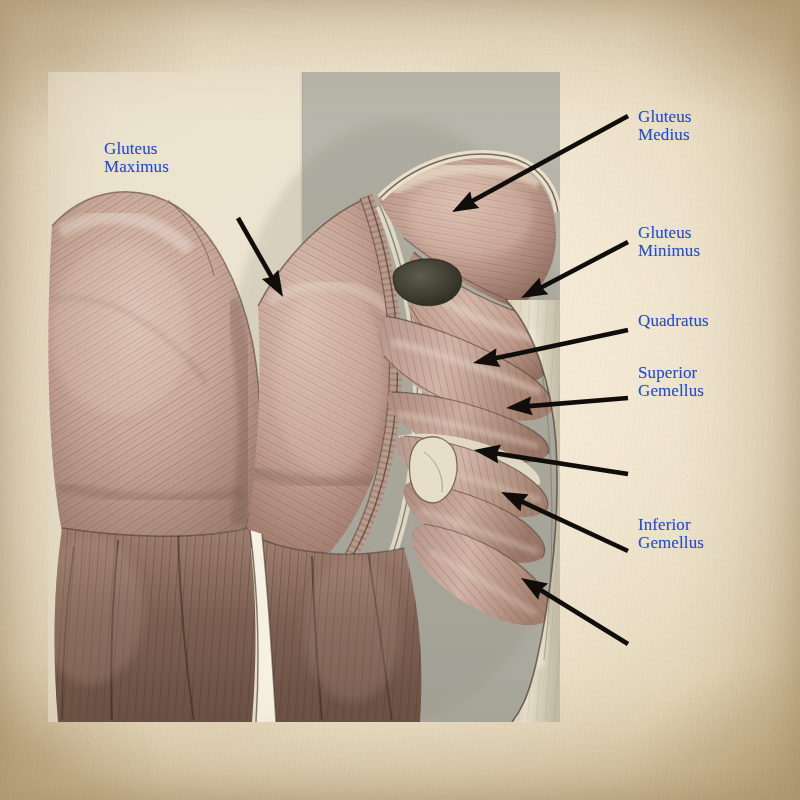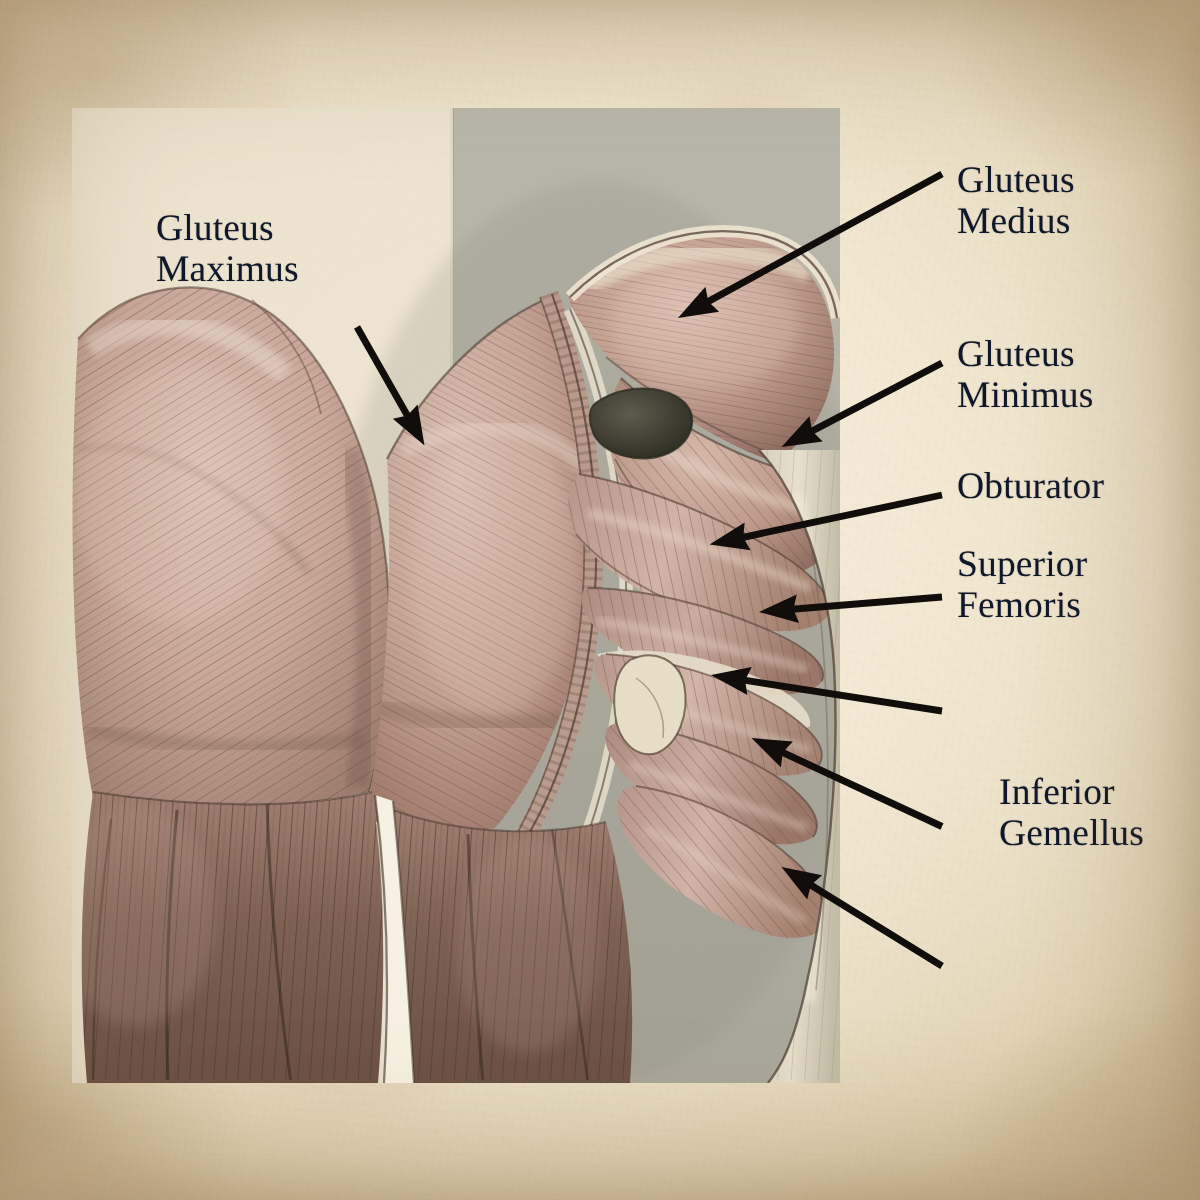--- a/index.html
+++ b/index.html
@@ -28,30 +28,30 @@
       repeating-linear-gradient(97deg, rgba(120,96,64,.05) 0 1px, rgba(0,0,0,0) 1px 5px),
       repeating-linear-gradient(5deg, rgba(120,96,64,.045) 0 1px, rgba(0,0,0,0) 1px 7px),
       repeating-linear-gradient(51deg, rgba(120,96,64,.035) 0 1px, rgba(0,0,0,0) 1px 11px);
   }
   .paper-vignette{position:absolute;inset:0;pointer-events:none;
     box-shadow: inset 0 0 90px 26px rgba(130,100,64,.30), inset 0 0 26px 6px rgba(120,92,58,.18);
   }
   
   #art{position:absolute;left:0;top:0;width:800px;height:800px;}
   
-  .label{position:absolute;color:#0f172a;font-size:25px;line-height:1.06;
+  .label{position:absolute;color:#1d4ed8;font-size:17px;line-height:1.06;
     letter-spacing:.1px;white-space:pre;text-shadow:0 0 1px rgba(40,28,16,.22);}
   .label.r{left:638px;}
   #lbl-gmax{left:104px;top:140px;}
   #lbl-gmed{top:108px;}
   #lbl-gmin{top:224px;}
   #lbl-piri{top:312px;}
   #lbl-supgem{top:364px;}
   #lbl-obtint{top:440px;}
-  #lbl-infgem{top:516px;margin-left:28px;}
+  #lbl-infgem{top:516px;}
   #lbl-quad{top:626px;}
 </style>
 </head>
 <body>
 
 <div id="page">
 
   <div class="paper-base"></div>
   <div class="paper-stain"></div>
   <div class="paper-fibers"></div>
@@ -390,20 +390,20 @@
         <path d="M521,578 L548.1162576098488,583.5640428859165 L540.5755676086353,590.0746491791582 L538.1415474183702,599.7351639539195 Z" fill="#100d0a"></path>
       </g>
   </svg>
 
   <div class="label" id="lbl-gmax" style="left: 104px; top: 140px;">Gluteus
 Maximus</div>
   <div class="label r" id="lbl-gmed" style="left: 638px; top: 108px;">Gluteus
 Medius</div>
   <div class="label r" id="lbl-gmin" style="left: 638px; top: 224px;">Gluteus
 Minimus</div>
-  <div class="label r" id="lbl-piri" style="left: 638px; top: 312px;">Obturator</div>
+  <div class="label r" id="lbl-piri" style="left: 638px; top: 312px;">Quadratus</div>
   <div class="label r" id="lbl-supgem" style="left: 638px; top: 364px;">Superior
-Femoris</div>
+Gemellus</div>
   <div class="label r" id="lbl-infgem" style="left: 638px; top: 516px;">Inferior
 Gemellus</div>
 
   <div class="paper-vignette"></div>
 </div>
 
 </body></html>

